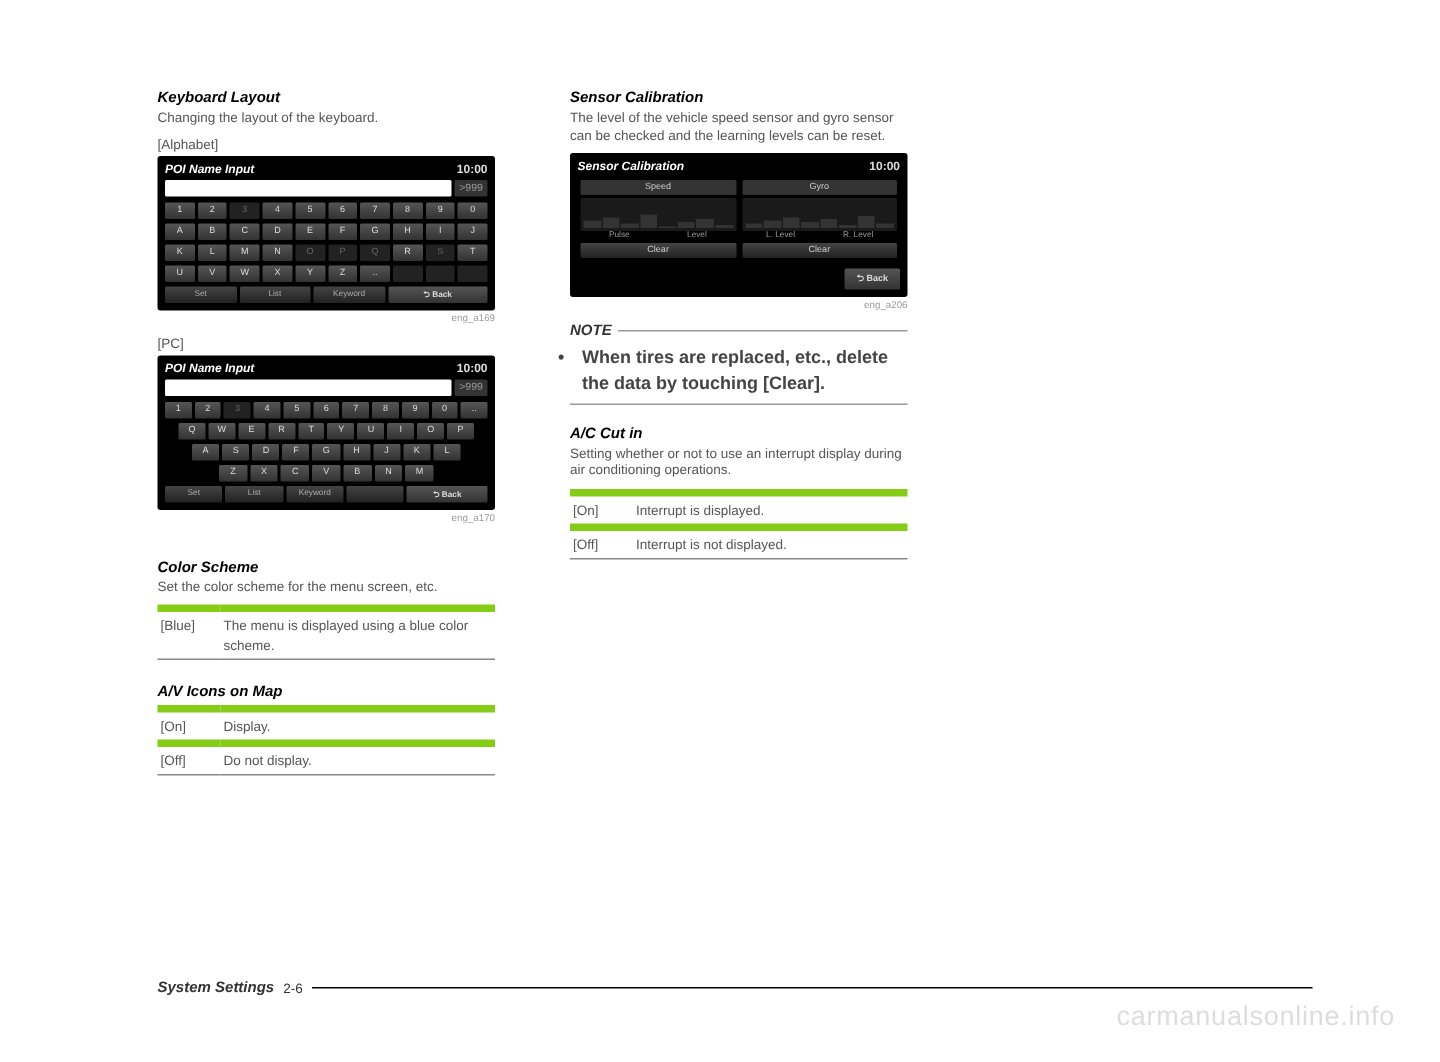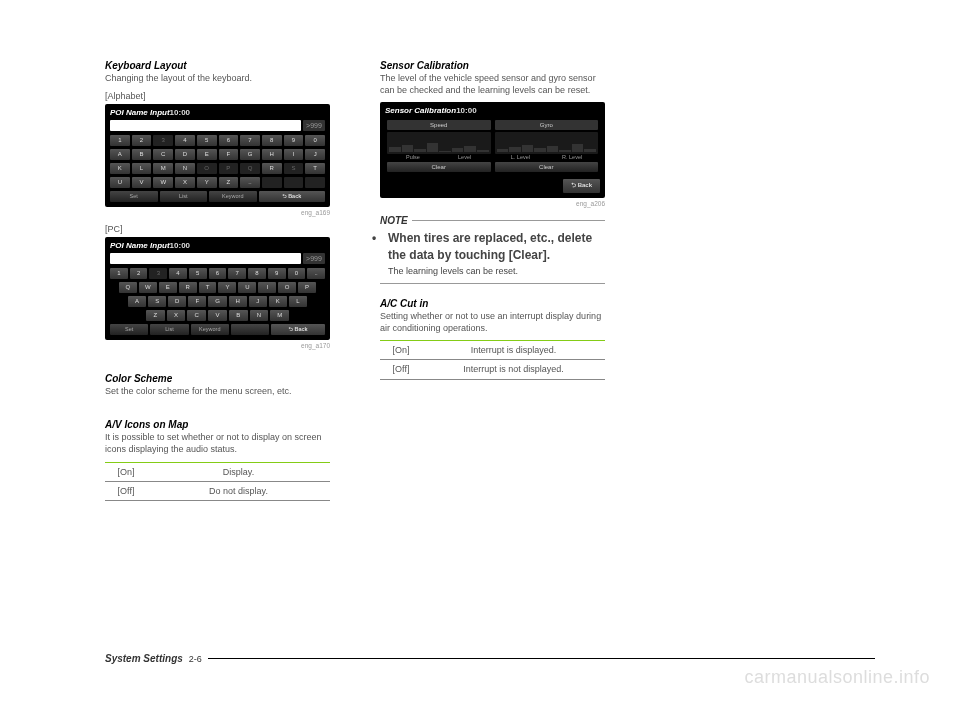--- a/index.html
+++ b/index.html
@@ -28,21 +28,21 @@
   .desc { color: #555; line-height: 1.3; margin-bottom: 6px; }
   .sublabel { color: #555; margin-bottom: 3px; }
   .screenshot {
     background: #000;
     border-radius: 2px;
     padding: 4px 5px 5px;
     margin-bottom: 2px;
     color: #ddd;
     font-size: 6.5px;
   }
-  .screenshot .topbar { display: flex; justify-content: flex-start; align-items: center; margin-bottom: 3px; }
+  .screenshot .topbar { display: flex; justify-content: space-between; align-items: center; margin-bottom: 3px; }
   .screenshot .topbar .title { font-weight: bold; font-style: italic; font-size: 8px; color:#fff; }
   .screenshot .topbar .clock { font-weight: bold; font-size: 8px; }
   .screenshot .input-row { display: flex; gap: 2px; margin-bottom: 4px; }
   .screenshot .text-field { flex: 1; background: #fff; height: 11px; border-radius: 1px; }
   .screenshot .arrow-btn { width: 22px; height: 11px; background: #333; border-radius: 1px; display:flex; align-items:center; justify-content:center; color:#999; font-size:7px; }
   .kb-grid { display: grid; grid-template-columns: repeat(10, 1fr); gap: 2px; margin-bottom: 3px; }
   .kb-key { background: linear-gradient(#555,#333); height: 11px; display:flex; align-items:center; justify-content:center; border-radius:1px; font-size:6px; color:#ddd; }
   .kb-key.dark { background:#222; color:#666; }
   .kb-bottom { display:flex; gap:2px; }
   .kb-bottom-btn { flex:1; background:linear-gradient(#444,#222); height:11px; display:flex; align-items:center; justify-content:center; border-radius:1px; font-size:5.5px; color:#aaa; }
@@ -63,21 +63,21 @@
   .sc-back { background:linear-gradient(#555,#333); font-size:6px; padding:2px 8px; border-radius:1px; color:#ddd; font-weight:bold; }
 
   .note-head { font-style: italic; font-weight: bold; font-size: 10px; display:flex; align-items:center; gap:4px; margin-bottom:4px; }
   .note-head::after { content:""; flex:1; height:1px; background:#999; }
   .note-body { font-size:12px; color:#444; line-height:1.35; padding-left:8px; text-indent:-8px; margin-bottom:2px;font-weight:bold; }
   .note-body .bullet { display:inline-block; width:8px; text-align:left; }
   .note-sub { font-size:9px; color:#444; line-height:1.35; padding-left:8px; }
   .note-end { height:1px; background:#999; margin:6px 0 14px; }
 
   .opt-table { width:100%; border-collapse:collapse; margin-top:3px; }
-  .opt-table tr { border-top:1px solid #84cc16; border-bottom:1px solid #888;text-align:center; }
+  .opt-table tr { border-top:5px solid #84cc16; border-bottom:1px solid #888; }
   .opt-table td { padding:3px 2px; vertical-align:top; color:#555; line-height:1.35; }
   .opt-table td:first-child { width:42px; }
 
   .section-gap { height:16px; }
 
   .footer {
     position: absolute;
     bottom: 44px;
     left: 105px;
     right: 85px;
@@ -242,27 +242,30 @@
       </div>
     </div>
     <div class="cap">eng_a170</div>
 
     <div class="section-gap"></div>
 
     <h3>Color Scheme</h3>
     <p class="desc">Set the color scheme for the menu screen, etc.</p>
     <table class="opt-table">
       <tbody>
+      <tr>
+            <td>[Blue]</td>
+            <td>The menu is displayed using a blue color scheme.</td>
+          </tr>
     </tbody>
       </table>
 
     <div class="section-gap"></div>
 
     <h3>A/V Icons on Map</h3>
-    <p class="desc">It is possible to set whether or not to display on screen icons displaying the audio status.</p>
     <table class="opt-table">
       <tbody>
           <tr>
             <td>[On]</td>
             <td>Display.</td>
           </tr>
       <tr>
             <td>[Off]</td>
             <td>Do not display.</td>
           </tr>
@@ -320,21 +323,20 @@
       <div class="sc-back-row">
           <div class="sc-back">⮌ Back</div>
         </div>
     </div>
     <div class="cap">eng_a206</div>
 
     <div class="note-head">
         <span>NOTE</span>
       </div>
     <p class="note-body"><span class="bullet">•</span><span>When tires are replaced, etc., delete the data by touching [Clear].</span></p>
-    <p class="note-sub">The learning levels can be reset.</p>
     <div class="note-end"></div>
 
     <h3>A/C Cut in</h3>
     <p class="desc">Setting whether or not to use an interrupt display during air conditioning operations.</p>
     <table class="opt-table">
       <tbody>
           <tr>
             <td>[On]</td>
             <td>Interrupt is displayed.</td>
           </tr>

